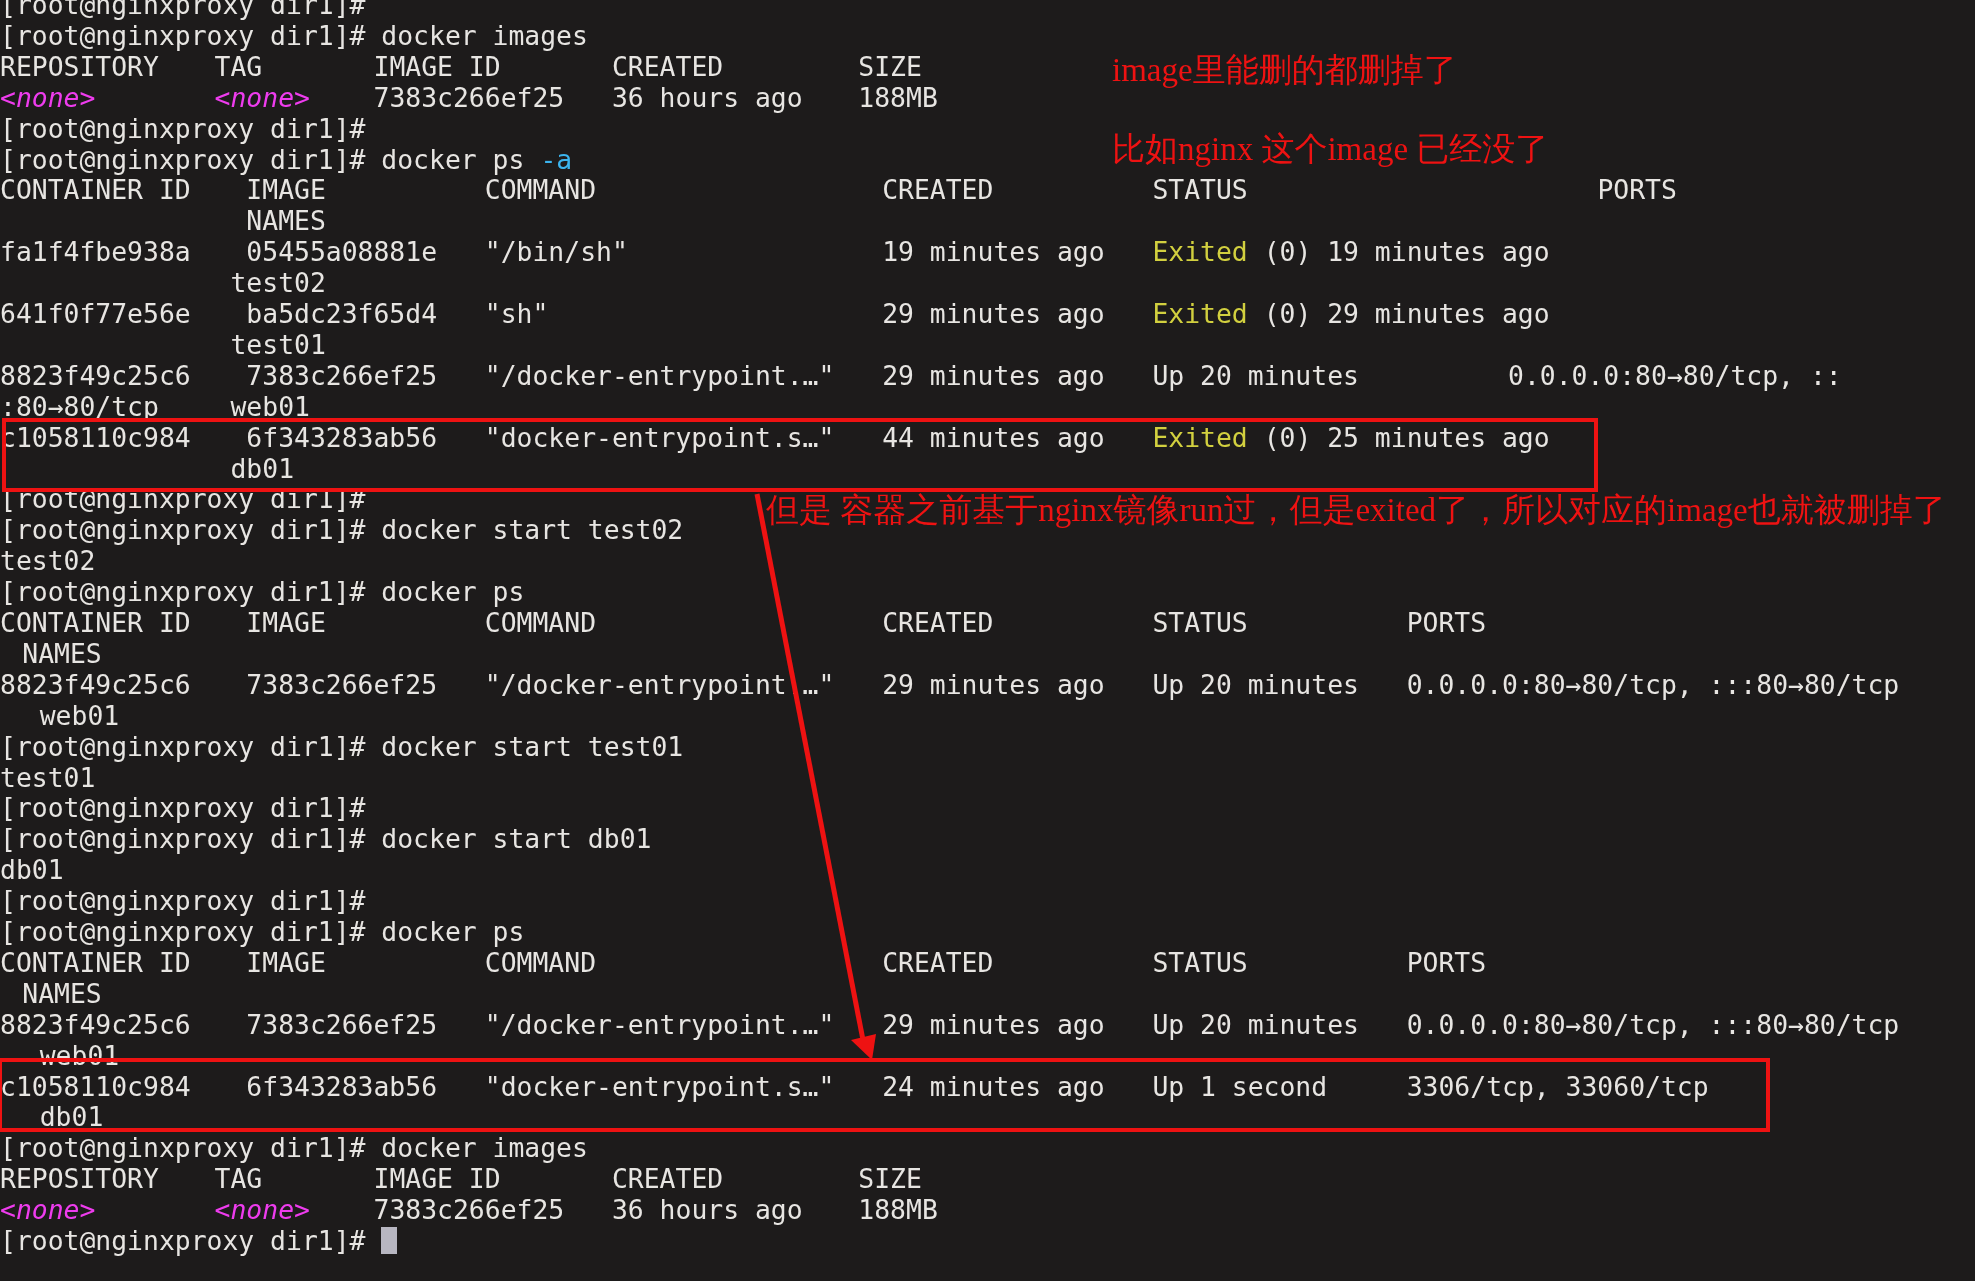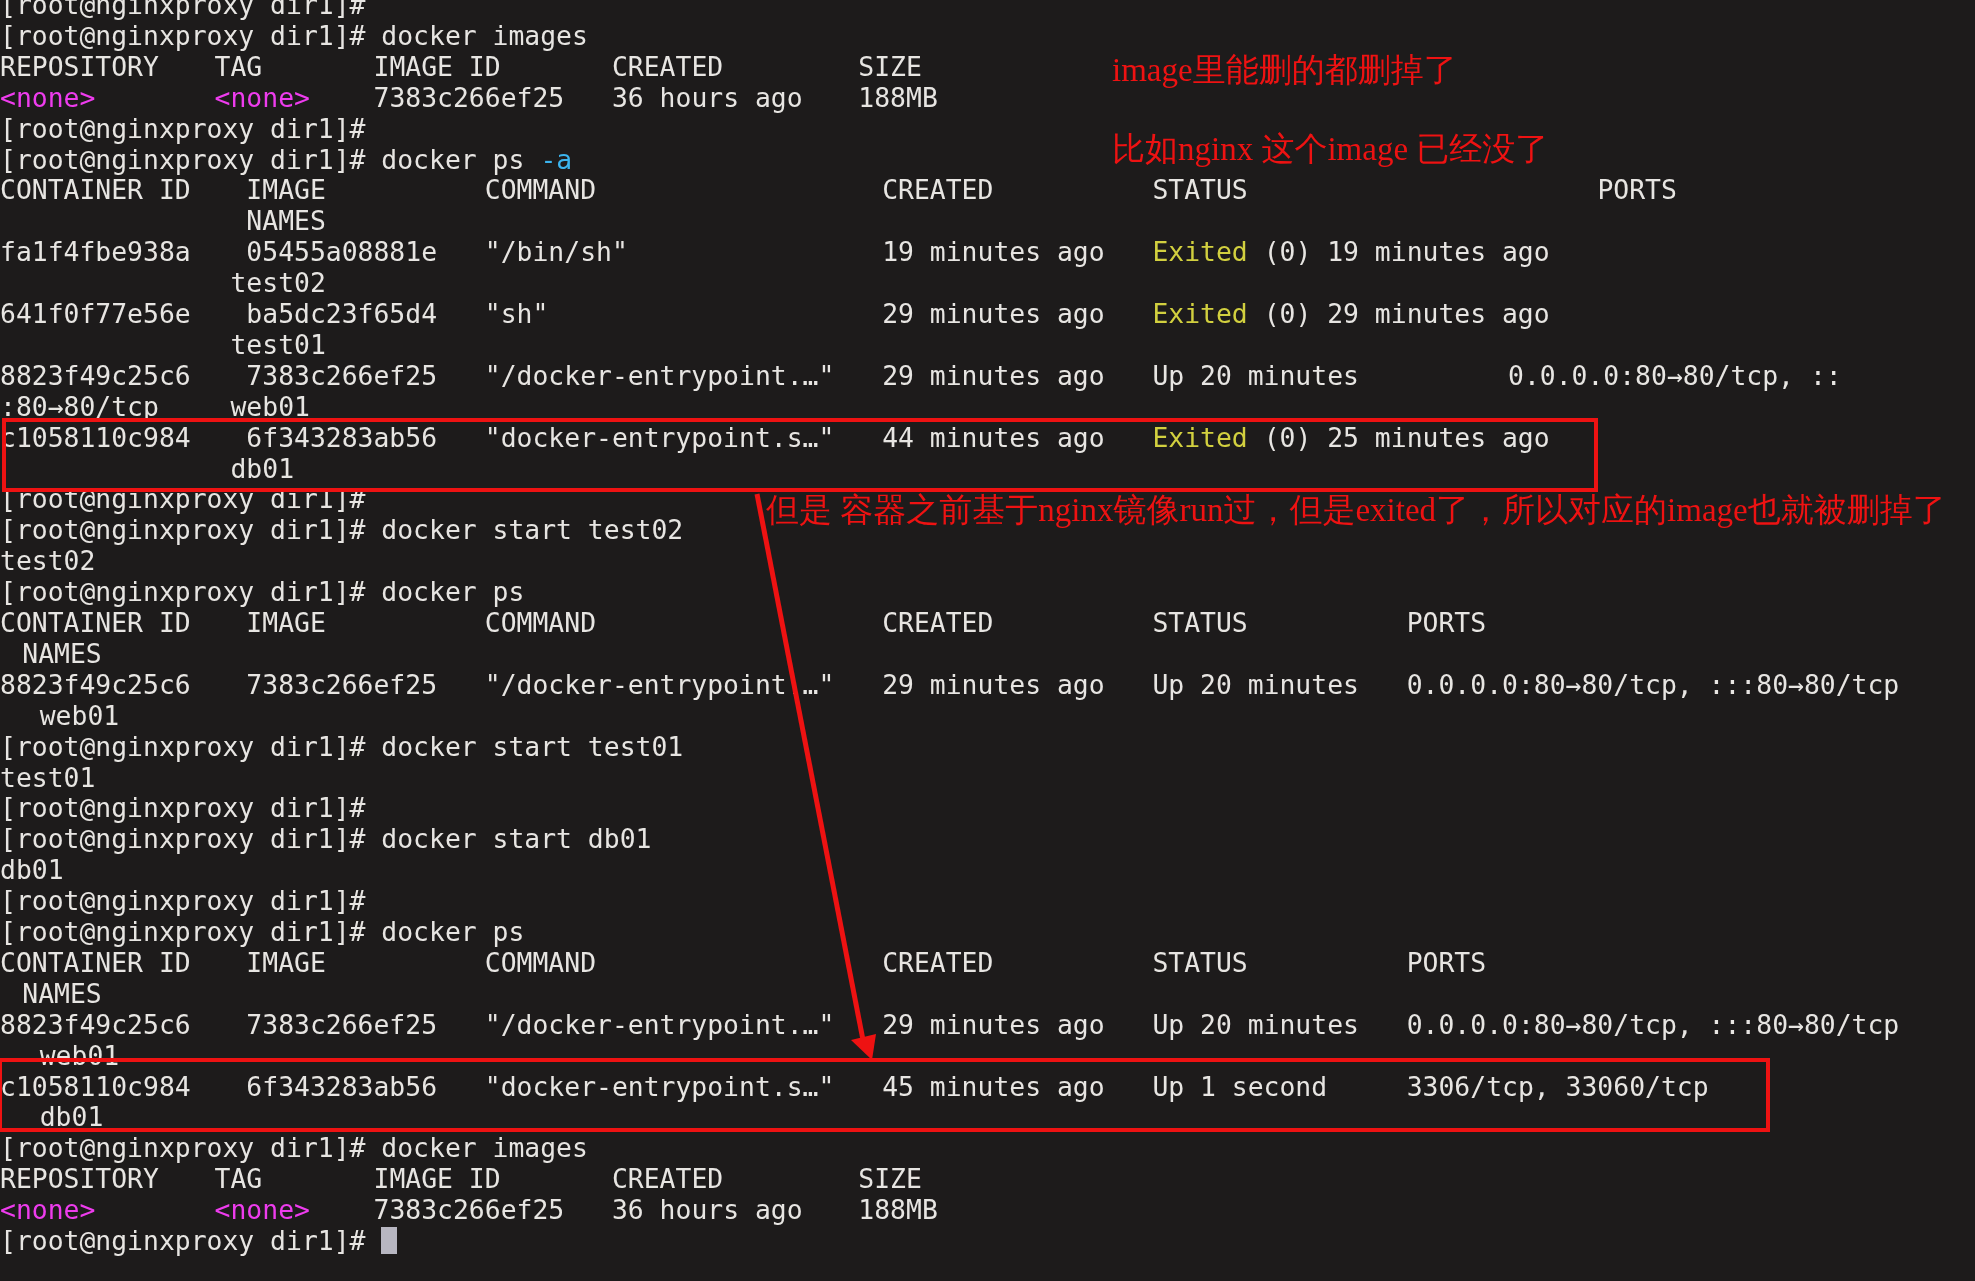--- a/index.html
+++ b/index.html
@@ -22,21 +22,21 @@
     width: 100%;
     height: 31px;
   }
   .seg {
     position: absolute;
     top: 0;
     white-space: pre;
     line-height: 31px;
     color: var(--fg);
   }
-  .seg.magenta { color: var(--magenta); }
+  .seg.magenta { color: var(--magenta); font-style: italic; }
   .seg.cyan    { color: var(--cyan); }
   .seg.yellow  { color: var(--yellow); }
   .cursor-block {
     position: absolute;
     top: 2px;
     width: 16px;
     height: 27px;
     background: var(--cursor);
   }
   .annot {
@@ -231,21 +231,21 @@
         <span class="seg" style="left: 1152.39px;">Up 20 minutes</span>
         <span class="seg" style="left: 1406.71px;">0.0.0.0:80→80/tcp, :::80→80/tcp</span>
       </div>
       <div class="line" style="top: 1039.6px;">
         <span class="seg" style="left: 39.7375px;">web01</span>
       </div>
       <div class="line" style="top: 1070.5px;">
         <span class="seg" style="left: 0px;">c1058110c984</span>
         <span class="seg" style="left: 246.373px;">6f343283ab56</span>
         <span class="seg" style="left: 484.798px;">"docker-entrypoint.s…"</span>
-        <span class="seg" style="left: 882.173px;">45 minutes ago</span>
+        <span class="seg" style="left: 882.173px;">24 minutes ago</span>
         <span class="seg" style="left: 1152.39px;">Up 1 second</span>
         <span class="seg" style="left: 1406.71px;">3306/tcp, 33060/tcp</span>
       </div>
       <div class="line" style="top: 1101.4px;">
         <span class="seg" style="left: 39.7375px;">db01</span>
       </div>
       <div class="line" style="top: 1132.3px;">
         <span class="seg" style="left: 0px;">[root@nginxproxy dir1]# docker images</span>
       </div>
       <div class="line" style="top: 1163.2px;">

